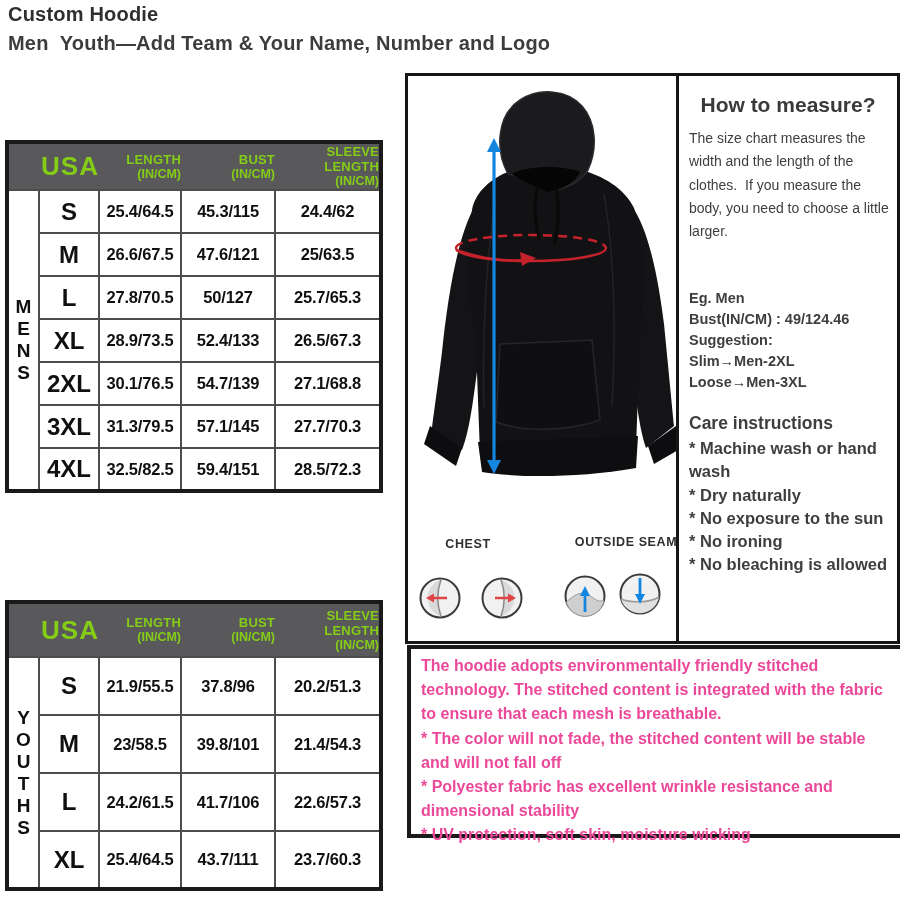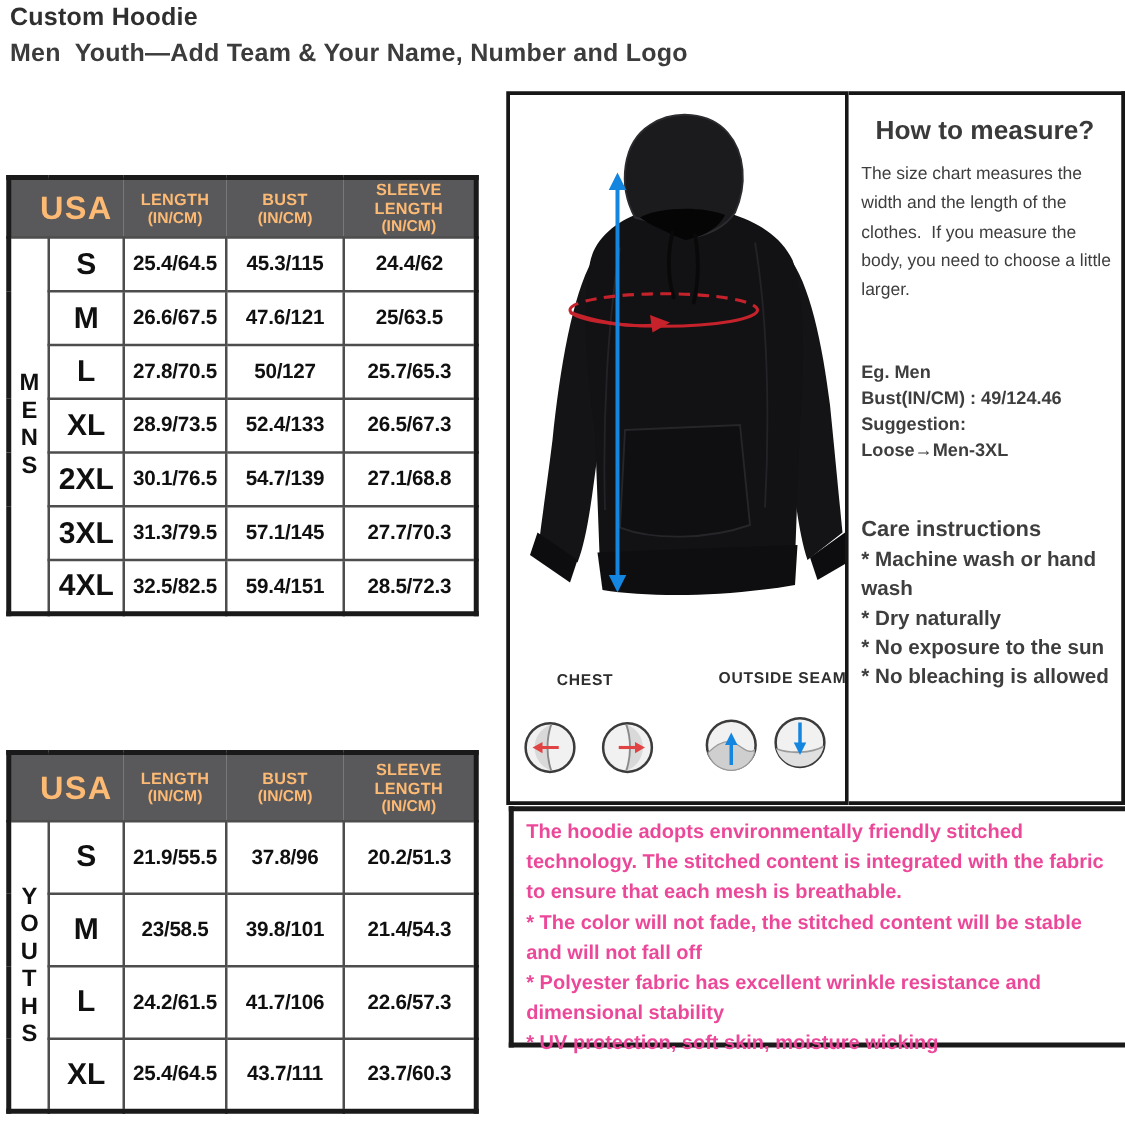--- a/index.html
+++ b/index.html
@@ -20,21 +20,21 @@
   
   table.size-table {
     position:absolute; left:5px; border-collapse:collapse; table-layout:fixed;
     border:4px solid #1a1a1a; background:#fff;
   }
   table.mens   { top:140px; width:374px; }
   table.youths { top:600px; width:374px; }
   table.size-table thead tr { background:#59595b; }
   table.mens thead tr   { height:47px; }
   table.youths thead tr { height:55px; }
-  table.size-table th { border:none; color:#fdba74; vertical-align:middle; text-align:center; }
+  table.size-table th { border:none; color:#84cc16; vertical-align:middle; text-align:right; }
   .th-usa { font-size:26px; font-weight:bold; padding-left:14px; letter-spacing:1px; }
   .h-label { display:block; font-size:13px; font-weight:bold; line-height:15px; letter-spacing:0.2px; }
   .h-unit  { display:block; font-size:12.5px; font-weight:bold; line-height:15px; }
   table.size-table td {
     border:2px solid #4d4d4d; text-align:center; vertical-align:middle; color:#101010;
   }
   table.mens tbody tr   { height:43px; }
   table.youths tbody tr { height:58px; }
   td.group-cell { font-size:19px; font-weight:bold; line-height:22px; color:#111; }
   td.cell-size  { font-size:24px; font-weight:bold; }
@@ -294,27 +294,29 @@
     </svg>
   </div>
 
   <div class="measure-panel">
     <div class="mp-heading">How to measure?</div>
     <div class="mp-body">The size chart measures the width and the length of the clothes.  If you measure the body, you need to choose a little larger.</div>
     <div class="mp-example">
         <div>Eg. Men</div>
         <div>Bust(IN/CM) : 49/124.46</div>
         <div>Suggestion:</div>
+        <div>Slim→Men-2XL</div>
         <div>Loose→Men-3XL</div>
       </div>
     <div class="mp-care-heading">Care instructions</div>
     <div class="mp-care-list">
         <div>* Machine wash or hand wash</div>
         <div>* Dry naturally</div>
         <div>* No exposure to the sun</div>
+        <div>* No ironing</div>
         <div>* No bleaching is allowed</div>
       </div>
   </div>
 
   <div class="desc-box">
     <div class="desc-intro">The hoodie adopts environmentally friendly stitched technology. The stitched content is integrated with the fabric to ensure that each mesh is breathable.</div>
     <div class="desc-bullets">
         <div>* The color will not fade, the stitched content will be stable and will not fall off</div>
         <div>* Polyester fabric has excellent wrinkle resistance and dimensional stability</div>
         <div>* UV protection, soft skin, moisture wicking</div>

